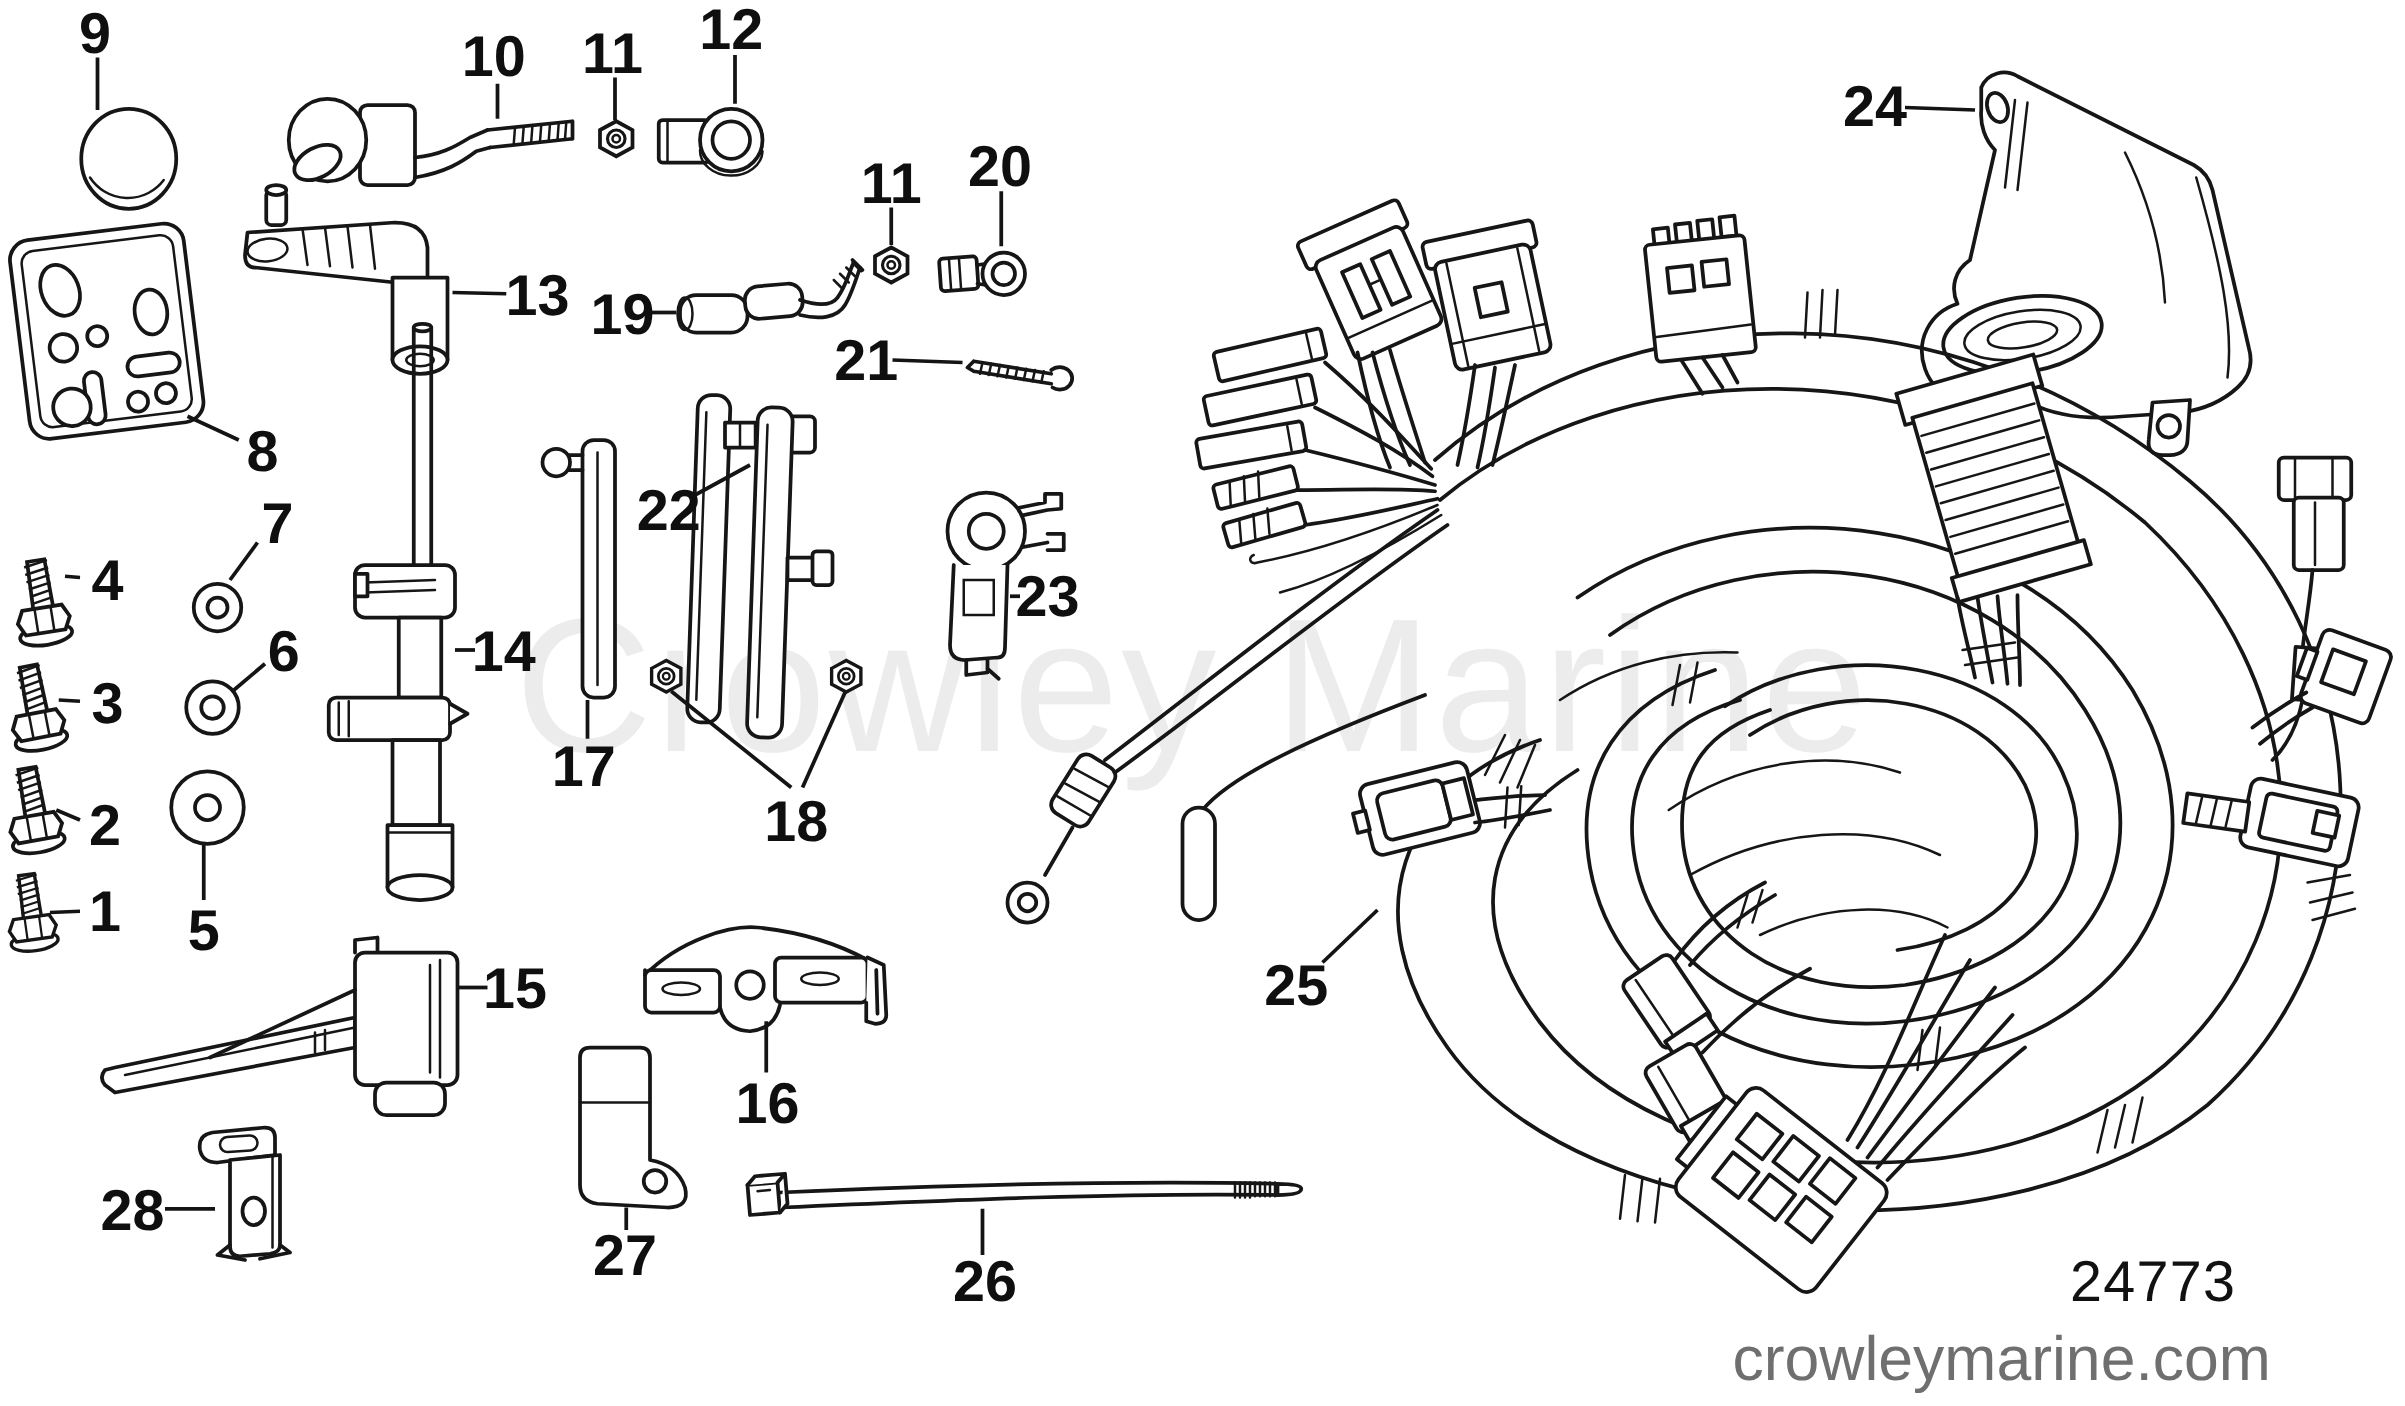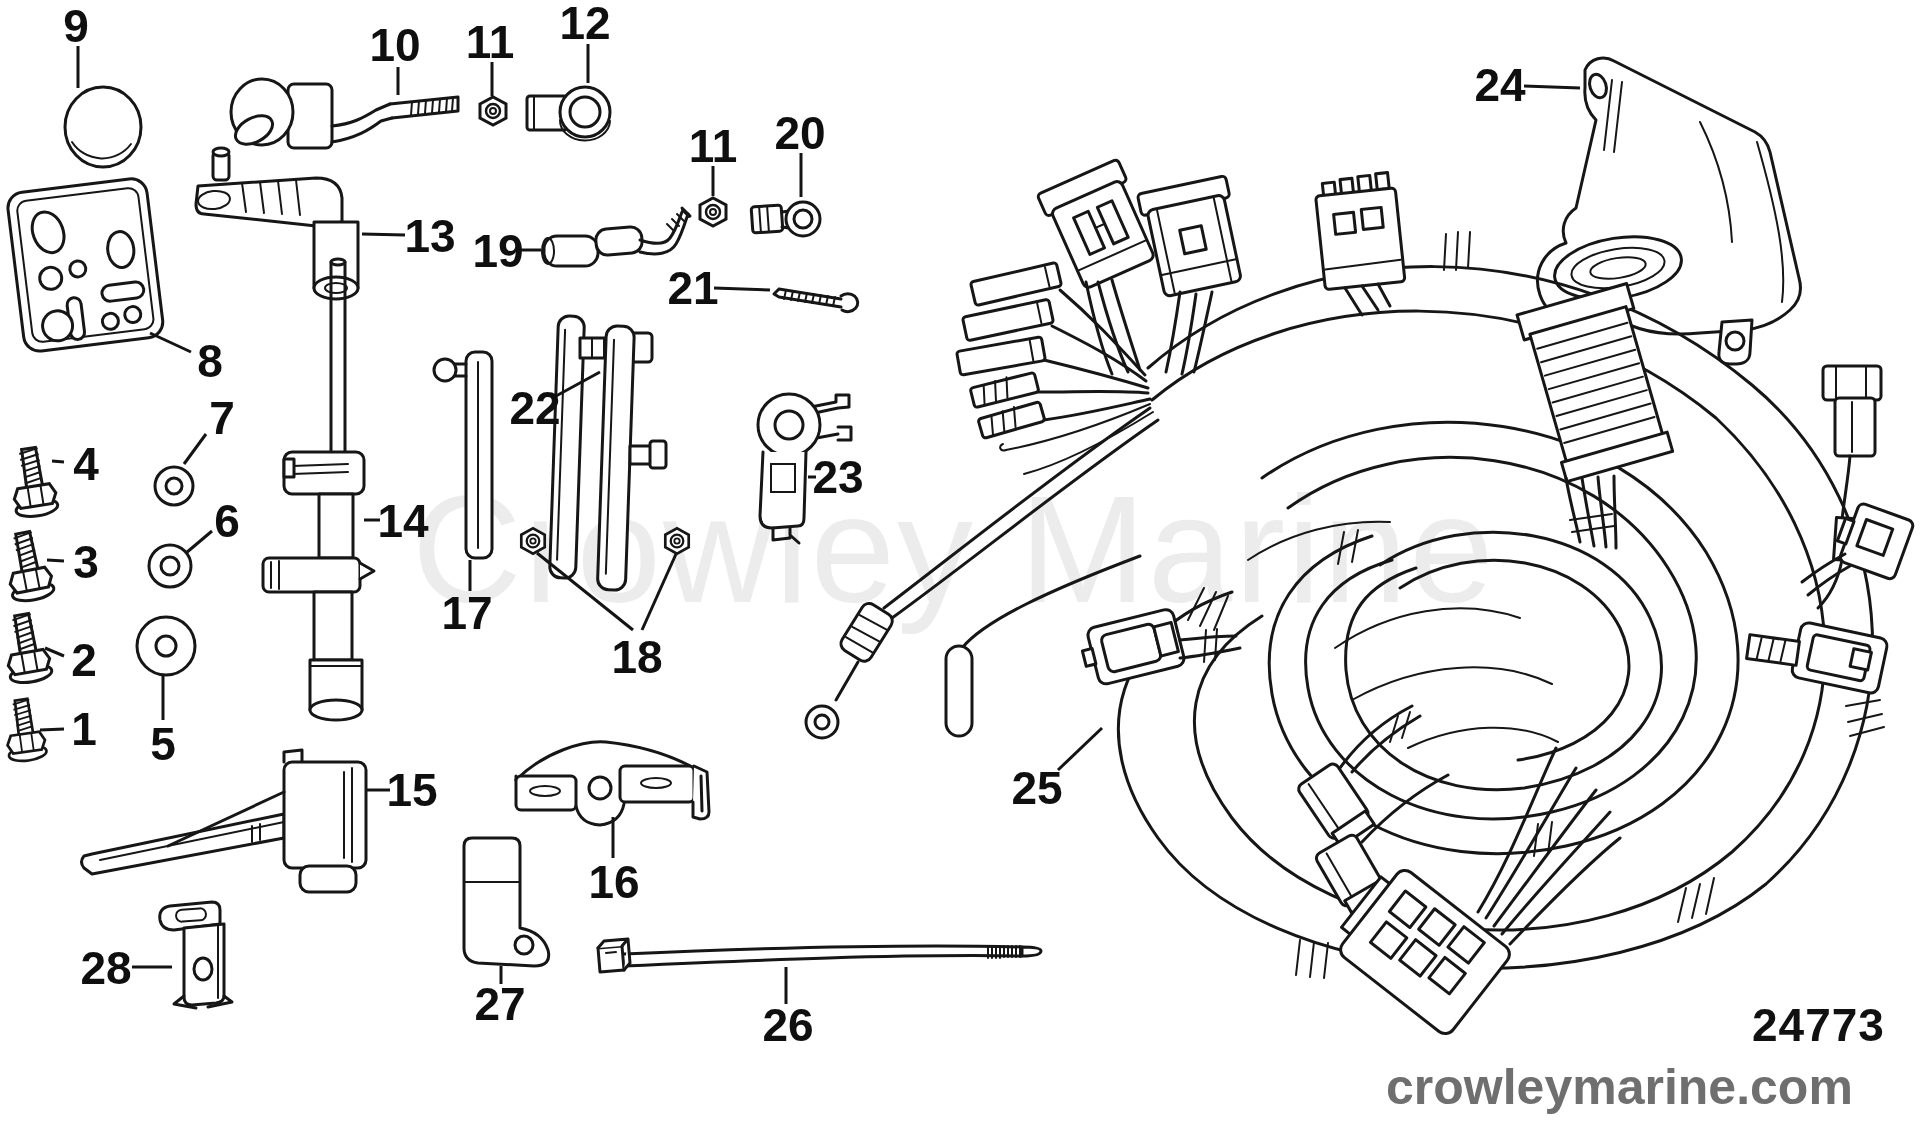--- a/index.html
+++ b/index.html
@@ -1,23 +1,23 @@
 <!DOCTYPE html>
 <html><head>
 <meta charset="utf-8">
 <style>
   html,body{margin:0;padding:0;background:#fff;}
   #stage{position:relative;width:1924px;height:1125px;background:#fff;overflow:hidden;
          font-family:"Liberation Sans",sans-serif;}
   #watermark{position:absolute;left:412px;top:462px;font-size:152px;font-weight:400;
              color:#ececec;white-space:nowrap;letter-spacing:2px;z-index:1;}
   #diagram-svg{position:absolute;left:0;top:0;z-index:2;}
-  #drawing-number{position:absolute;left:1752px;top:998px;font-size:46px;font-weight:700;
+  #drawing-number{position:absolute;left:1656px;top:998px;font-size:46px;font-weight:400;
                   color:#111;z-index:3;letter-spacing:1px;}
-  #site-credit{position:absolute;left:1386px;top:1058px;font-size:50px;font-weight:700;
+  #site-credit{position:absolute;left:1386px;top:1058px;font-size:50px;font-weight:400;
                color:#6f6f6f;z-index:3;}
   #callout-layer line{stroke:#141414;stroke-width:3;}
   #callout-layer text{font-family:"Liberation Sans",sans-serif;font-size:46px;font-weight:700;
                       fill:#0f0f0f;text-anchor:middle;}
   .ln{stroke:#161616;stroke-width:3;fill:none;stroke-linecap:round;stroke-linejoin:round;}
   .fw{stroke:#161616;stroke-width:3;fill:#fff;stroke-linecap:round;stroke-linejoin:round;}
   .fn{stroke:#161616;stroke-width:2;fill:none;stroke-linecap:round;}
 </style>
 </head>
 <body>

